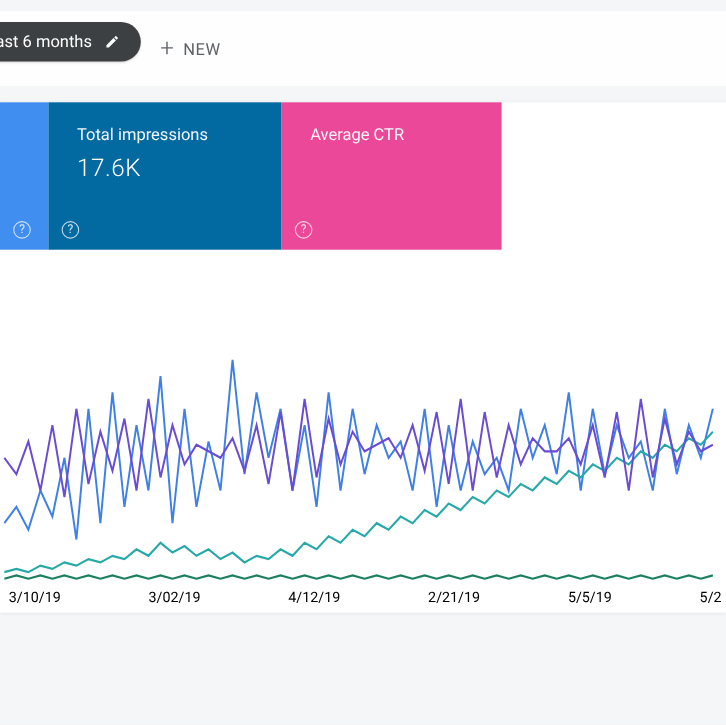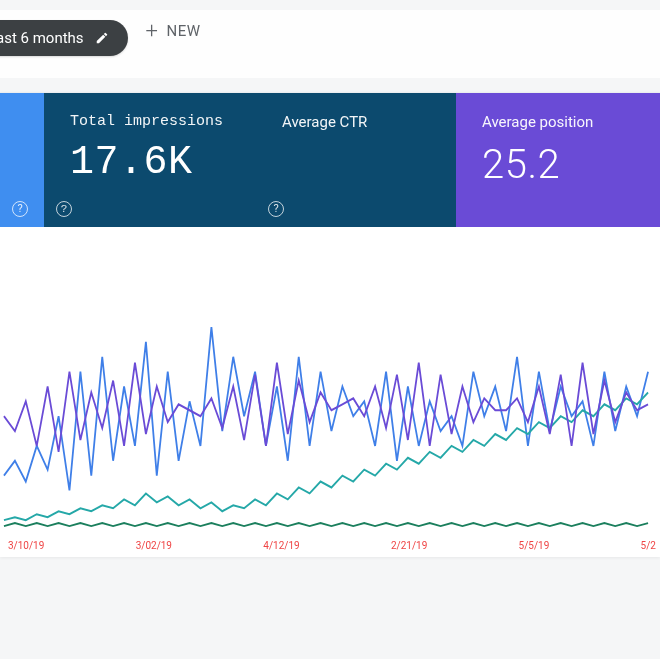--- a/index.html
+++ b/index.html
@@ -12,21 +12,21 @@
     position: relative;
   }
   .frame-outer {
     position: absolute;
     top: 0; left: 0; right: 0; bottom: 0;
     background: #f5f6f7;
     padding: 10px 0 0 0;
   }
   .toolbar {
     display: flex;
-    align-items: flex-start;
+    align-items: flex-end;
     gap: 18px;
     padding: 10px 0 22px 0;
     background: #fefefe;
   }
   .pill {
     background: #3c4043;
     color: #fff;
     border-radius: 22px;
     padding: 9px 18px 9px 20px;
     font-size: 15px;
@@ -61,31 +61,31 @@
     display: flex;
     height: 134px;
   }
   .metric {
     position: relative;
     color: #fff;
     padding: 20px 18px 0 26px;
     flex: 1 1 0;
   }
   .metric.clicks       { background: #3f8ef0; flex: 0 0 44px; }
-  .metric.impressions  { background: #0c4a6e; flex: 0 0 212px; font-family: Liberation Mono, monospace; }
-  .metric.ctr          { background: #0c4a6e; flex: 0 0 200px; }
+  .metric.impressions  { background: #0369a1; flex: 0 0 212px; }
+  .metric.ctr          { background: #ec4899; flex: 0 0 200px; }
   .metric.position     { background: #6a4bd6; flex: 1 1 auto; }
   .metric-label {
     font-size: 15px;
     font-weight: 400;
     opacity: .95;
     margin-bottom: 10px;
   }
   .metric-value {
-    font-size: 40px;
+    font-size: 22px;
     font-weight: 300;
     letter-spacing: .5px;
   }
   .qmark {
     position: absolute;
     left: 12px;
     bottom: 10px;
     width: 16px; height: 16px;
     border: 1.4px solid rgba(255,255,255,.75);
     border-radius: 50%;
@@ -103,22 +103,22 @@
     width: 100%;
     height: 100%;
     display: block;
   }
   .xaxis {
     position: absolute;
     left: 0; right: 0; bottom: 6px;
     display: flex;
     justify-content: space-between;
     padding: 0 4px 0 8px;
-    font-size: 10px;
-    color: #ef4444;
+    font-size: 13px;
+    color: #000000;
   }
   .xaxis span { transform: translateY(0); }
   .line { fill: none; stroke-width: 1.8; }
   .line.blue   { stroke: #3f7fe8; }
   .line.purple { stroke: #6a4bd6; }
   .line.teal   { stroke: #25a8a8; }
   .line.green  { stroke: #1b7f5d; }
 </style>
 </head>
 <body>
@@ -148,24 +148,20 @@
       </div>
       <div class="metric impressions">
         <div class="metric-label">Total impressions</div>
         <div class="metric-value">17.6K</div>
         <span class="qmark">?</span>
       </div>
       <div class="metric ctr">
         <div class="metric-label">Average CTR</div>
         <span class="qmark">?</span>
       </div>
-      <div class="metric position">
-        <div class="metric-label">Average position</div>
-        <div class="metric-value">25.2</div>
-      </div>
     </div>
 
     <div class="chart-area">
       <svg class="chart" viewBox="0 0 660 300" preserveAspectRatio="none">
         <g id="chart-paths">
             <path d="M4.0 226.0 L15.1 212.5 L26.1 231.4 L37.2 199.0 L48.2 220.6 L59.3 172.0 L70.3 239.5 L81.4 131.5 L92.4 226.0 L103.5 118.0 L114.5 212.5 L125.6 145.0 L136.6 199.0 L147.7 104.5 L158.7 226.0 L169.8 131.5 L180.8 212.5 L191.9 158.5 L202.9 199.0 L214.0 91.0 L225.0 185.5 L236.1 118.0 L247.1 172.0 L258.2 131.5 L269.2 199.0 L280.3 145.0 L291.3 212.5 L302.4 118.0 L313.4 199.0 L324.5 131.5 L335.5 185.5 L346.6 145.0 L357.6 172.0 L368.7 158.5 L379.7 199.0 L390.8 131.5 L401.8 212.5 L412.9 145.0 L423.9 199.0 L435.0 158.5 L446.0 185.5 L457.1 172.0 L468.1 199.0 L479.2 131.5 L490.2 172.0 L501.3 145.0 L512.3 185.5 L523.4 118.0 L534.4 199.0 L545.5 131.5 L556.5 185.5 L567.6 145.0 L578.6 172.0 L589.7 158.5 L600.7 199.0 L611.8 131.5 L622.8 185.5 L633.9 145.0 L644.9 172.0 L656.0 131.5" class="line blue" stroke="#3f7fe8"></path>
             <path d="M4.0 266.5 L15.1 263.8 L26.1 266.5 L37.2 261.1 L48.2 263.8 L59.3 258.4 L70.3 261.1 L81.4 255.7 L92.4 258.4 L103.5 253.0 L114.5 255.7 L125.6 247.6 L136.6 253.0 L147.7 242.2 L158.7 250.3 L169.8 244.9 L180.8 253.0 L191.9 247.6 L202.9 255.7 L214.0 250.3 L225.0 258.4 L236.1 253.0 L247.1 255.7 L258.2 247.6 L269.2 253.0 L280.3 242.2 L291.3 247.6 L302.4 236.8 L313.4 242.2 L324.5 231.4 L335.5 236.8 L346.6 226.0 L357.6 231.4 L368.7 220.6 L379.7 226.0 L390.8 215.2 L401.8 220.6 L412.9 209.8 L423.9 215.2 L435.0 204.4 L446.0 209.8 L457.1 199.0 L468.1 204.4 L479.2 193.6 L490.2 199.0 L501.3 188.2 L512.3 193.6 L523.4 182.8 L534.4 188.2 L545.5 177.4 L556.5 182.8 L567.6 172.0 L578.6 177.4 L589.7 166.6 L600.7 172.0 L611.8 161.2 L622.8 166.6 L633.9 155.8 L644.9 161.2 L656.0 150.4" class="line teal" stroke="#25a8a8"></path>
             <path d="M4.0 271.9 L15.1 269.2 L26.1 271.9 L37.2 269.2 L48.2 271.9 L59.3 269.2 L70.3 271.9 L81.4 269.2 L92.4 271.9 L103.5 269.2 L114.5 271.9 L125.6 269.2 L136.6 271.9 L147.7 269.2 L158.7 271.9 L169.8 269.2 L180.8 271.9 L191.9 269.2 L202.9 271.9 L214.0 269.2 L225.0 271.9 L236.1 269.2 L247.1 271.9 L258.2 269.2 L269.2 271.9 L280.3 269.2 L291.3 271.9 L302.4 269.2 L313.4 271.9 L324.5 269.2 L335.5 271.9 L346.6 269.2 L357.6 271.9 L368.7 269.2 L379.7 271.9 L390.8 269.2 L401.8 271.9 L412.9 269.2 L423.9 271.9 L435.0 269.2 L446.0 271.9 L457.1 269.2 L468.1 271.9 L479.2 269.2 L490.2 271.9 L501.3 269.2 L512.3 271.9 L523.4 269.2 L534.4 271.9 L545.5 269.2 L556.5 271.9 L567.6 269.2 L578.6 271.9 L589.7 269.2 L600.7 271.9 L611.8 269.2 L622.8 271.9 L633.9 269.2 L644.9 271.9 L656.0 269.2" class="line green" stroke="#1b7f5d"></path>
             <path d="M4.0 172.0 L15.1 185.5 L26.1 158.5 L37.2 199.0 L48.2 145.0 L59.3 204.4 L70.3 131.5 L81.4 193.6 L92.4 150.4 L103.5 182.8 L114.5 139.6 L125.6 199.0 L136.6 123.4 L147.7 188.2 L158.7 145.0 L169.8 177.4 L180.8 161.2 L191.9 166.6 L202.9 172.0 L214.0 155.8 L225.0 182.8 L236.1 145.0 L247.1 193.6 L258.2 134.2 L269.2 199.0 L280.3 123.4 L291.3 188.2 L302.4 139.6 L313.4 177.4 L324.5 150.4 L335.5 166.6 L346.6 161.2 L357.6 155.8 L368.7 172.0 L379.7 145.0 L390.8 182.8 L401.8 134.2 L412.9 193.6 L423.9 123.4 L435.0 199.0 L446.0 134.2 L457.1 188.2 L468.1 145.0 L479.2 177.4 L490.2 155.8 L501.3 166.6 L512.3 166.6 L523.4 155.8 L534.4 177.4 L545.5 145.0 L556.5 188.2 L567.6 134.2 L578.6 199.0 L589.7 123.4 L600.7 188.2 L611.8 139.6 L622.8 177.4 L633.9 150.4 L644.9 166.6 L656.0 161.2" class="line purple" stroke="#6a4bd6"></path>
           </g>

